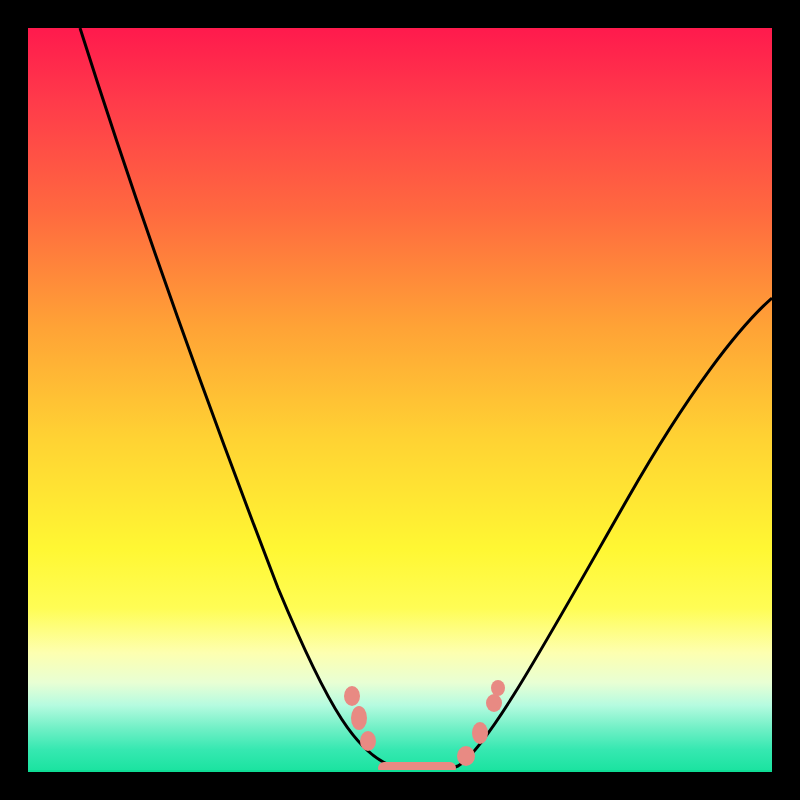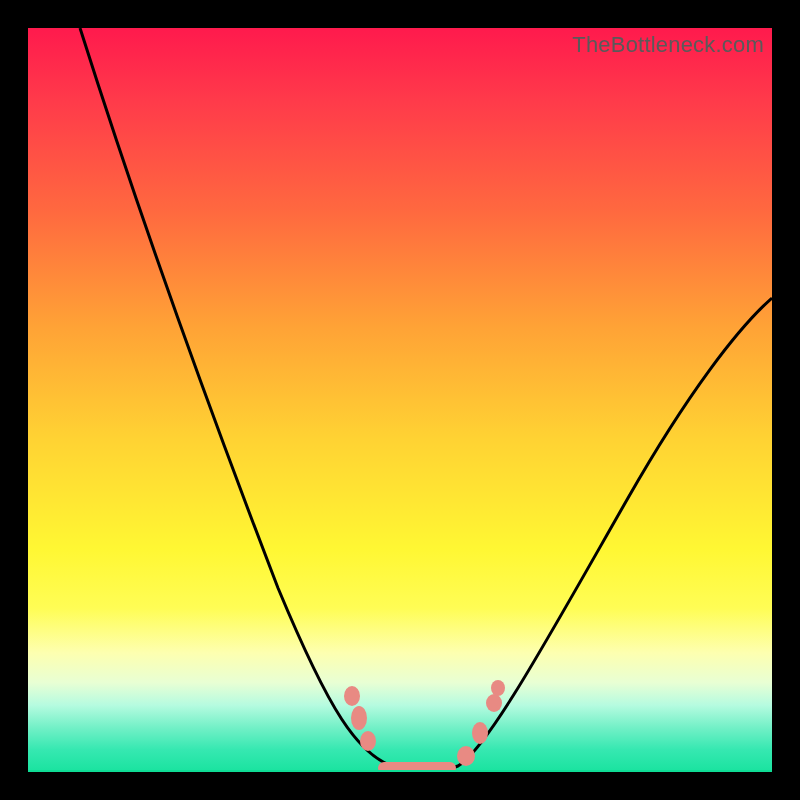--- a/index.html
+++ b/index.html
@@ -64,21 +64,20 @@
     height: 2px;
     background: #0fdc95;
   }
 </style>
 </head>
 <body>
 
 <div class="frame">
   <div class="plot">
 
-    <div class="watermark">TheBottleneck.com</div>
 
     <svg class="curve" viewBox="0 0 744 744" preserveAspectRatio="none">
 
       <path d="M 52 0
                C 90 120, 150 300, 250 560
                C 300 680, 330 730, 370 740
                C 395 744, 415 744, 430 738
                C 460 720, 520 610, 600 470
                C 660 365, 710 300, 744 270" fill="none" stroke="#000" stroke-width="3"></path>
 

